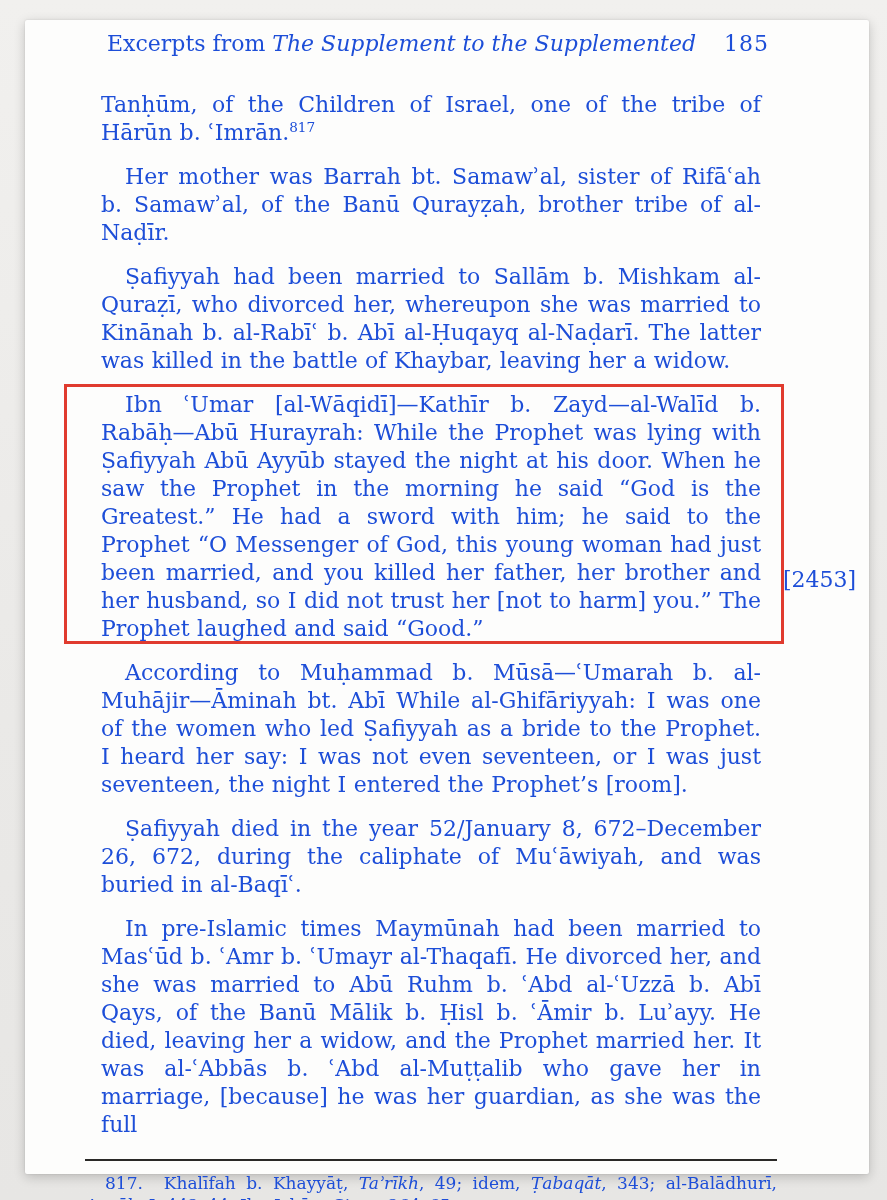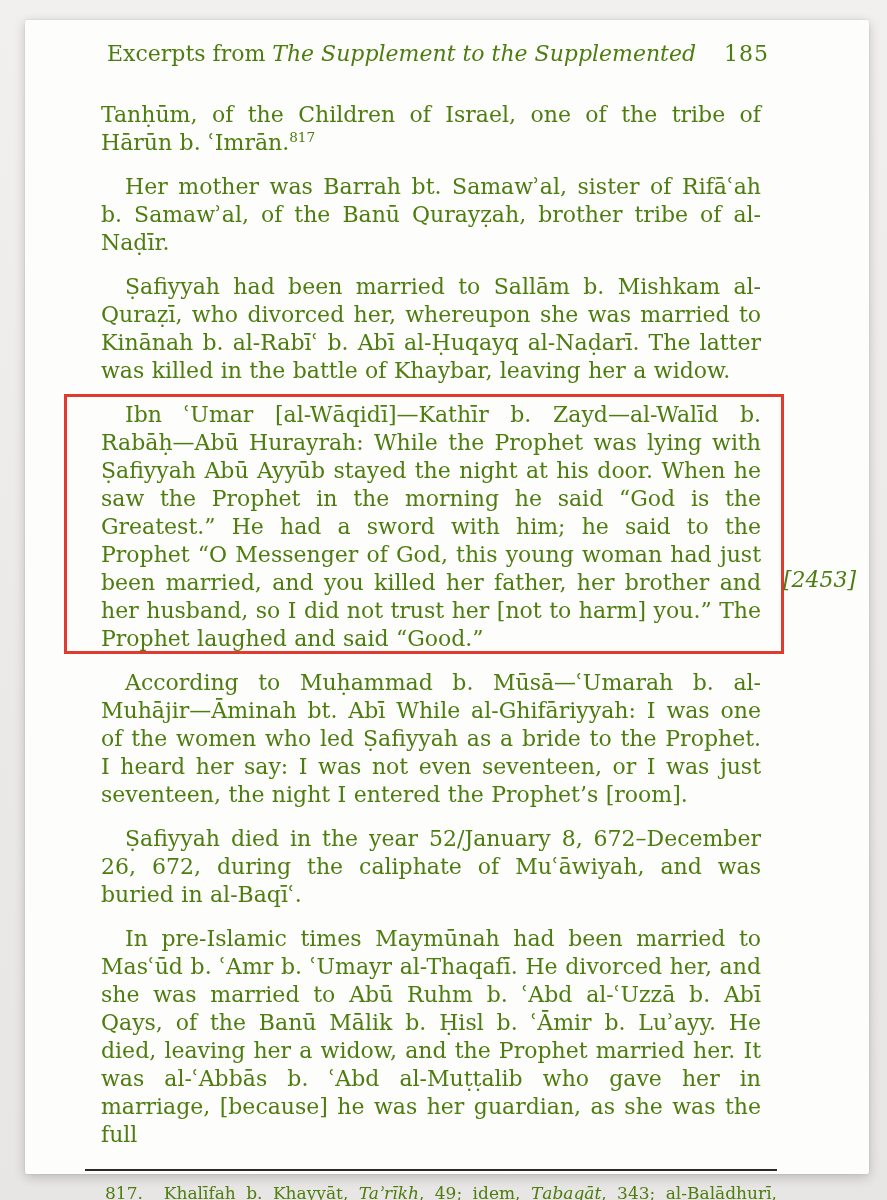--- a/index.html
+++ b/index.html
@@ -20,22 +20,22 @@
   .page {
     position: absolute;
     left: 25px;
     top: 20px;
     width: 844px;
     height: 1154px;
     background: #fdfdfc;
     border-radius: 2px;
     box-shadow: 0 3px 12px rgba(0,0,0,0.20), 0 0 2px rgba(0,0,0,0.12);
     box-sizing: border-box;
-    padding: 20px 92px 0 60px;
-    color: #4d7c0f;
+    padding: 10px 92px 0 60px;
+    color: #1d4ed8;
   }
   .running-head {
     text-align: center;
     font-size: 22px;
     line-height: 28px;
     margin: 0 0 33px 14px;
     white-space: nowrap;
   }
   .running-head em { font-style: italic; }
   .folio { margin-left: 28px; letter-spacing: 1px; }
@@ -68,21 +68,20 @@
     pointer-events: none;
   }
   .section-gap { margin-top: 26px !important; }
   .margin-note {
     position: absolute;
     left: 758px;
     top: 546px;
     font-size: 22px;
     line-height: 28px;
     white-space: nowrap;
-    font-style: italic;
   }
   .footnote-rule {
     height: 0;
     border-top: 2px solid #2a2927;
     margin: 20px 0 12px 0;
   }
   .footnotes {
     font-size: 17px;
     line-height: 21.5px;
     text-align: justify;

